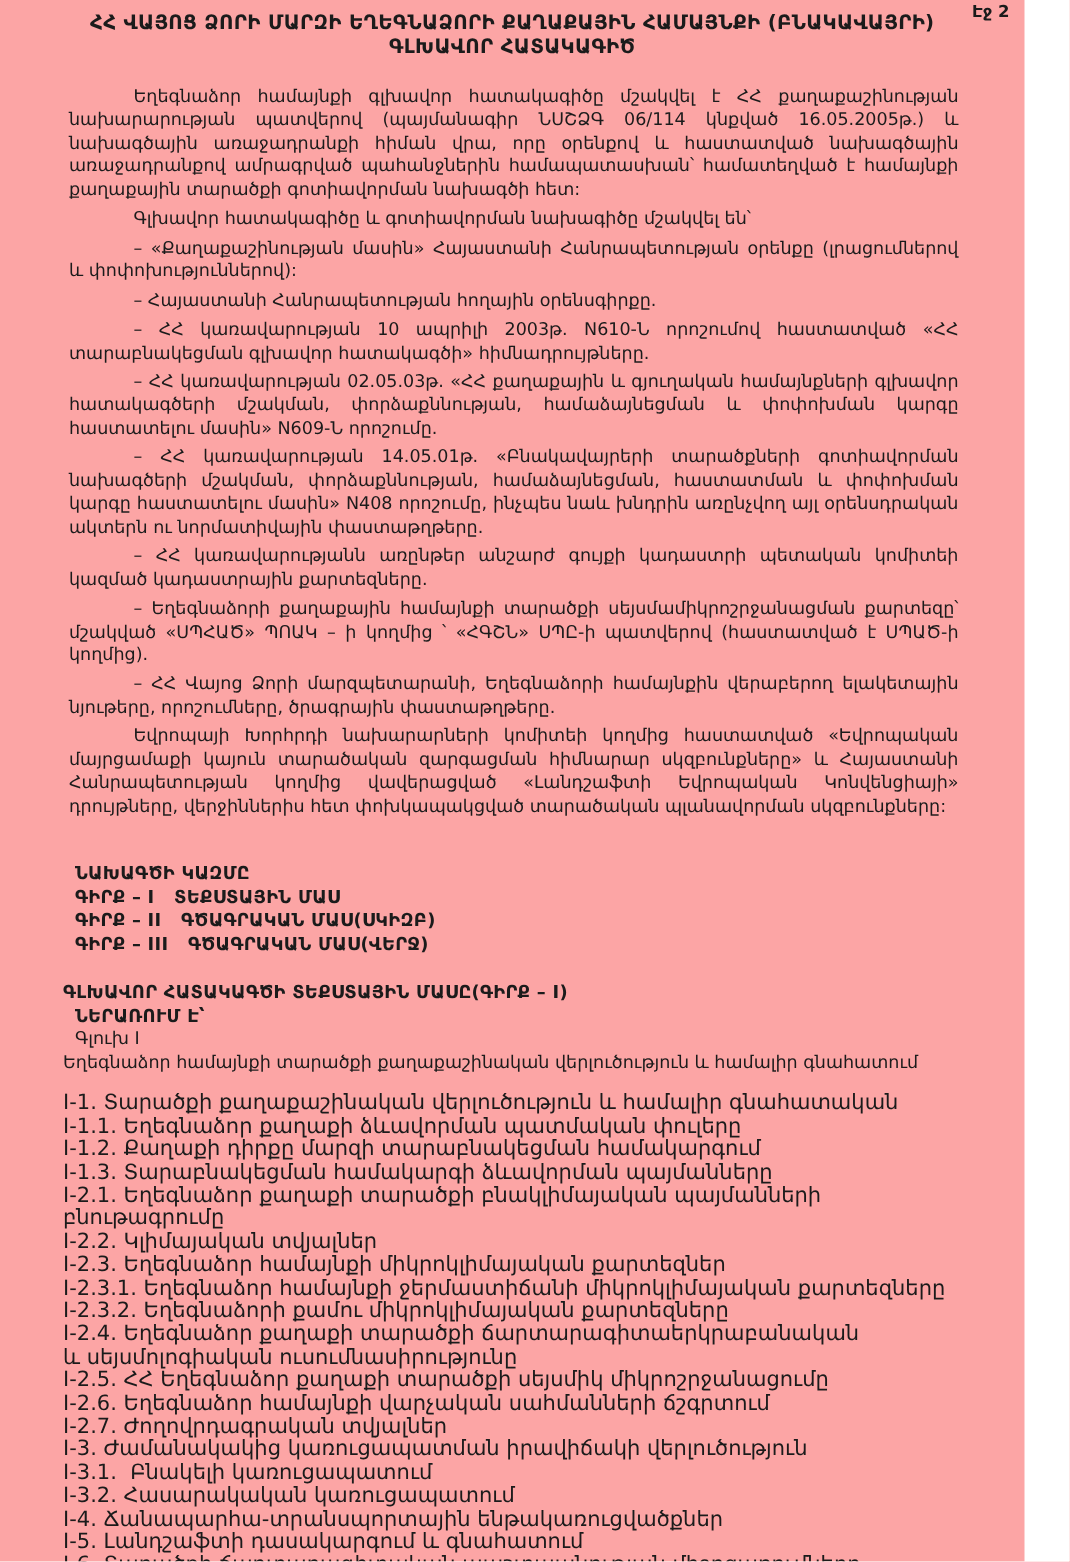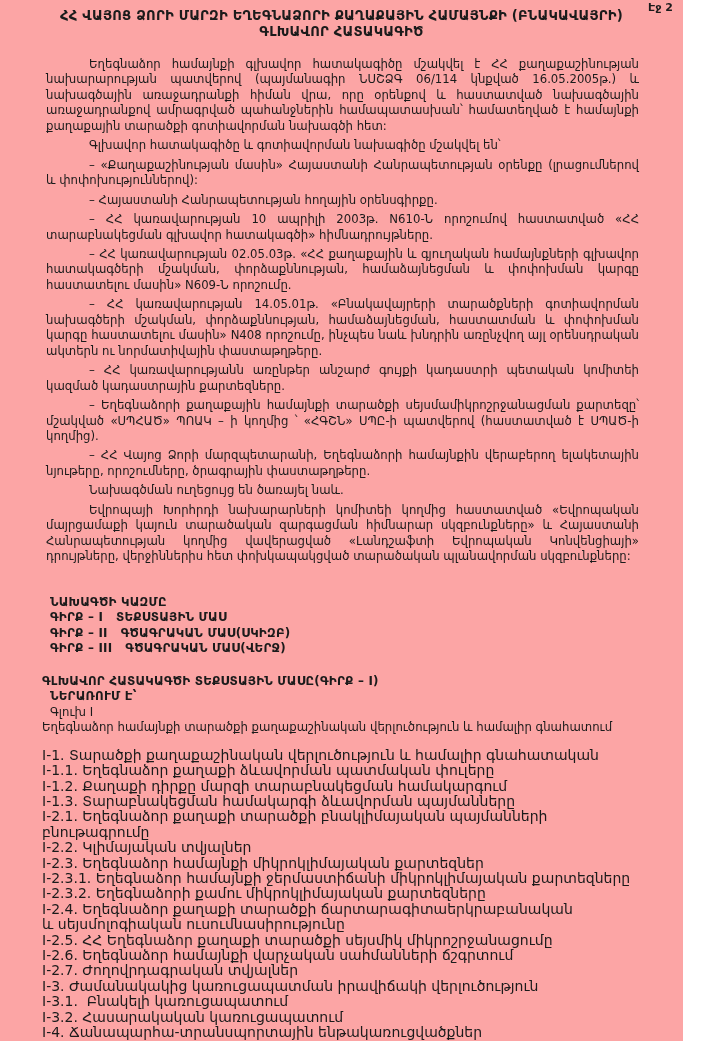--- a/index.html
+++ b/index.html
@@ -51,21 +51,20 @@
 
     <p class="p">– «Քաղաքաշինության մասին» Հայաստանի Հանրապետության օրենքը (լրացումներով և փոփոխություններով):</p>
     <p class="p">– Հայաստանի Հանրապետության հողային օրենսգիրքը.</p>
     <p class="p">– ՀՀ կառավարության 10 ապրիլի 2003թ. N610-Ն որոշումով հաստատված «ՀՀ տարաբնակեցման գլխավոր հատակագծի» հիմնադրույթները.</p>
     <p class="p">– ՀՀ կառավարության 02.05.03թ. «ՀՀ քաղաքային և գյուղական համայնքների գլխավոր հատակագծերի մշակման, փորձաքննության, համաձայնեցման և փոփոխման կարգը հաստատելու մասին» N609-Ն որոշումը.</p>
     <p class="p">– ՀՀ կառավարության 14.05.01թ. «Բնակավայրերի տարածքների գոտիավորման նախագծերի մշակման, փորձաքննության, համաձայնեցման, հաստատման և փոփոխման կարգը հաստատելու մասին» N408 որոշումը, ինչպես նաև խնդրին առընչվող այլ օրենսդրական ակտերն ու նորմատիվային փաստաթղթերը.</p>
     <p class="p">– ՀՀ կառավարությանն առընթեր անշարժ գույքի կադաստրի պետական կոմիտեի կազմած կադաստրային քարտեզները.</p>
     <p class="p">– Եղեգնաձորի քաղաքային համայնքի տարածքի սեյսմամիկրոշրջանացման քարտեզը՝ մշակված «ՍՊՀԱԾ» ՊՈԱԿ – ի կողմից ՝ «ՀԳՇՆ» ՍՊԸ-ի պատվերով (հաստատված է ՍՊԱԾ-ի կողմից).</p>
     <p class="p">– ՀՀ Վայոց Ձորի մարզպետարանի, Եղեգնաձորի համայնքին վերաբերող ելակետային նյութերը, որոշումները, ծրագրային փաստաթղթերը.</p>
 
-    <p class="p">Նախագծման ուղեցույց են ծառայել նաև.</p>
     <p class="p">Եվրոպայի Խորհրդի նախարարների կոմիտեի կողմից հաստատված «Եվրոպական մայրցամաքի կայուն տարածական զարգացման հիմնարար սկզբունքները» և Հայաստանի Հանրապետության կողմից վավերացված «Լանդշաֆտի Եվրոպական Կոնվենցիայի» դրույթները, վերջիններիս հետ փոխկապակցված տարածական պլանավորման սկզբունքները:</p>
 
     <div class="sp1"></div>
 
     <div class="caps-block">
       <div class="caps">ՆԱԽԱԳԾԻ ԿԱԶՄԸ</div>
       <div class="caps">ԳԻՐՔ – I   ՏԵՔՍՏԱՅԻՆ ՄԱՍ</div>
       <div class="caps">ԳԻՐՔ – II   ԳԾԱԳՐԱԿԱՆ ՄԱՍ(ՍԿԻԶԲ)</div>
       <div class="caps">ԳԻՐՔ – III   ԳԾԱԳՐԱԿԱՆ ՄԱՍ(ՎԵՐՋ)</div>
     </div>

